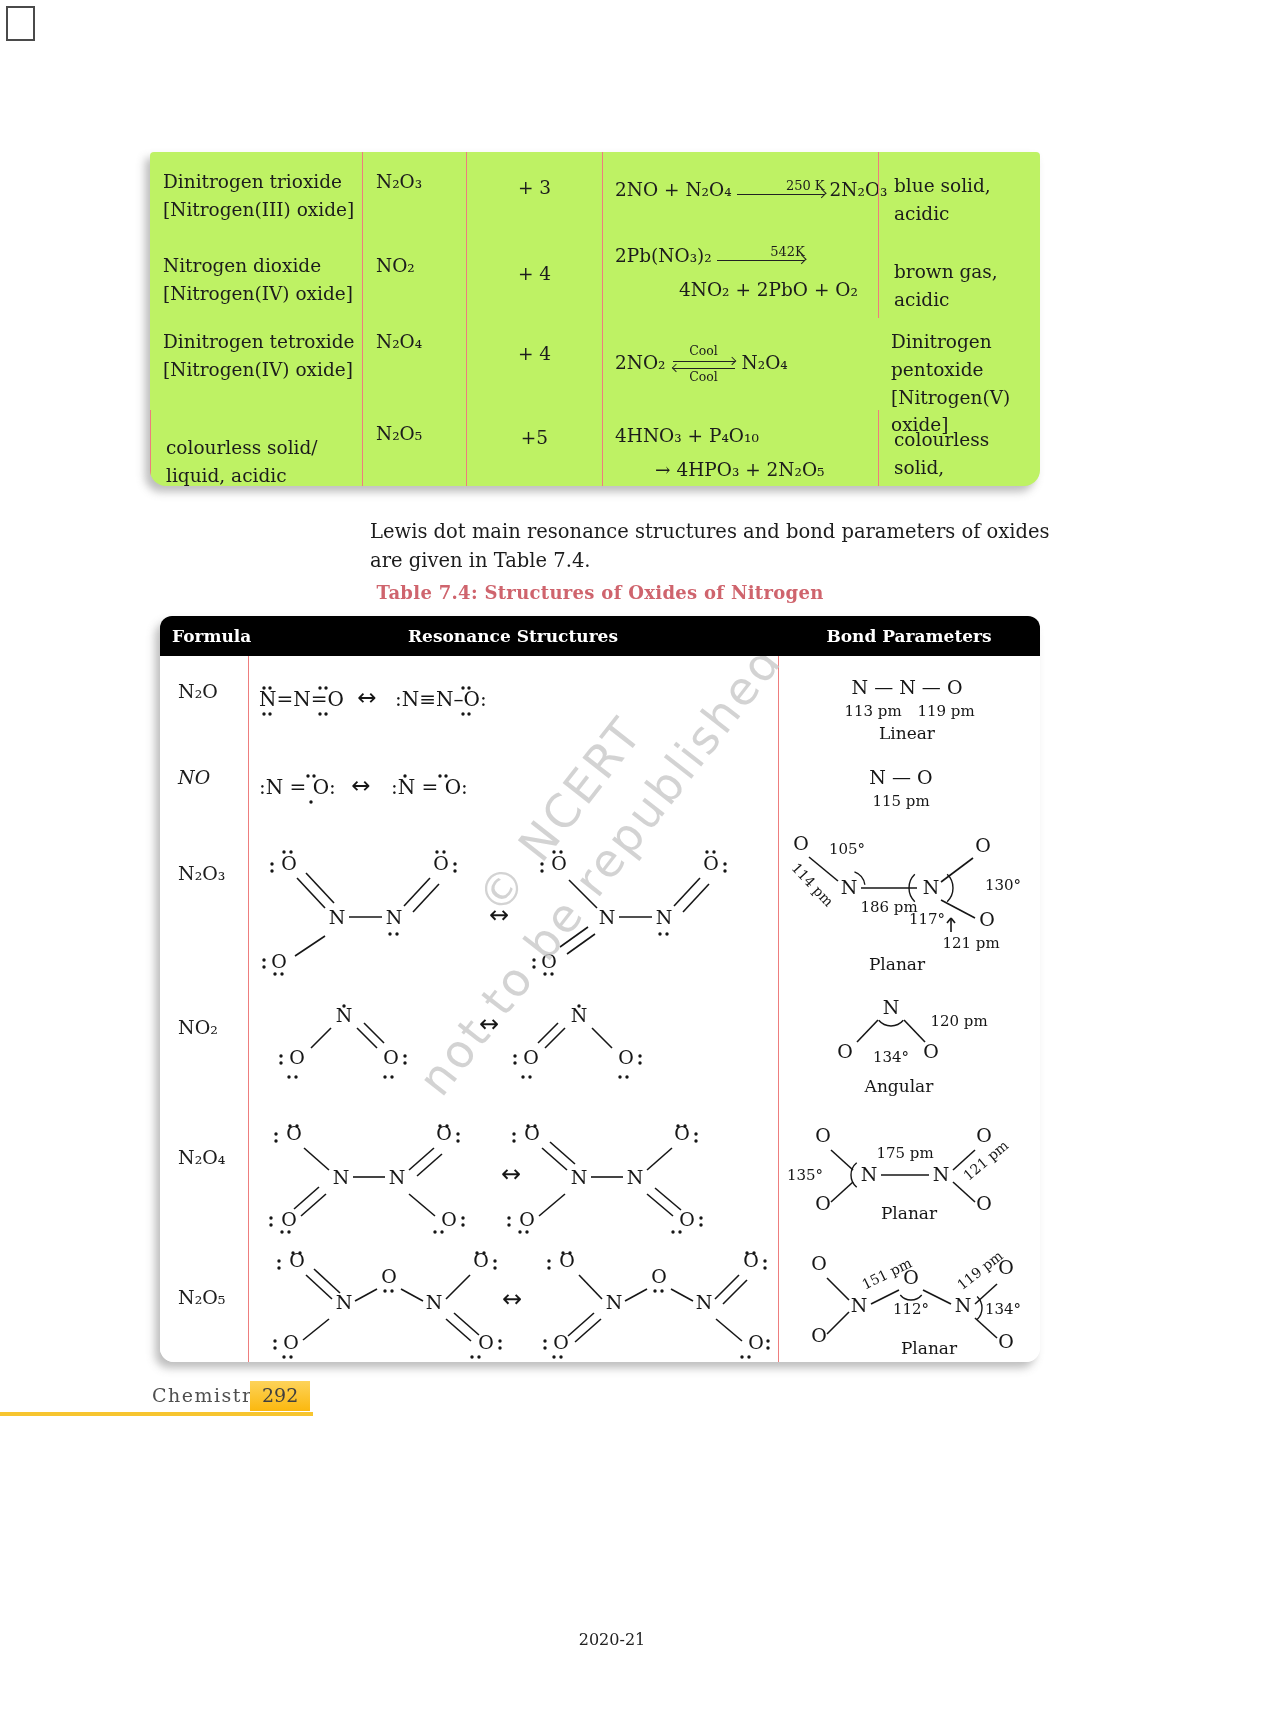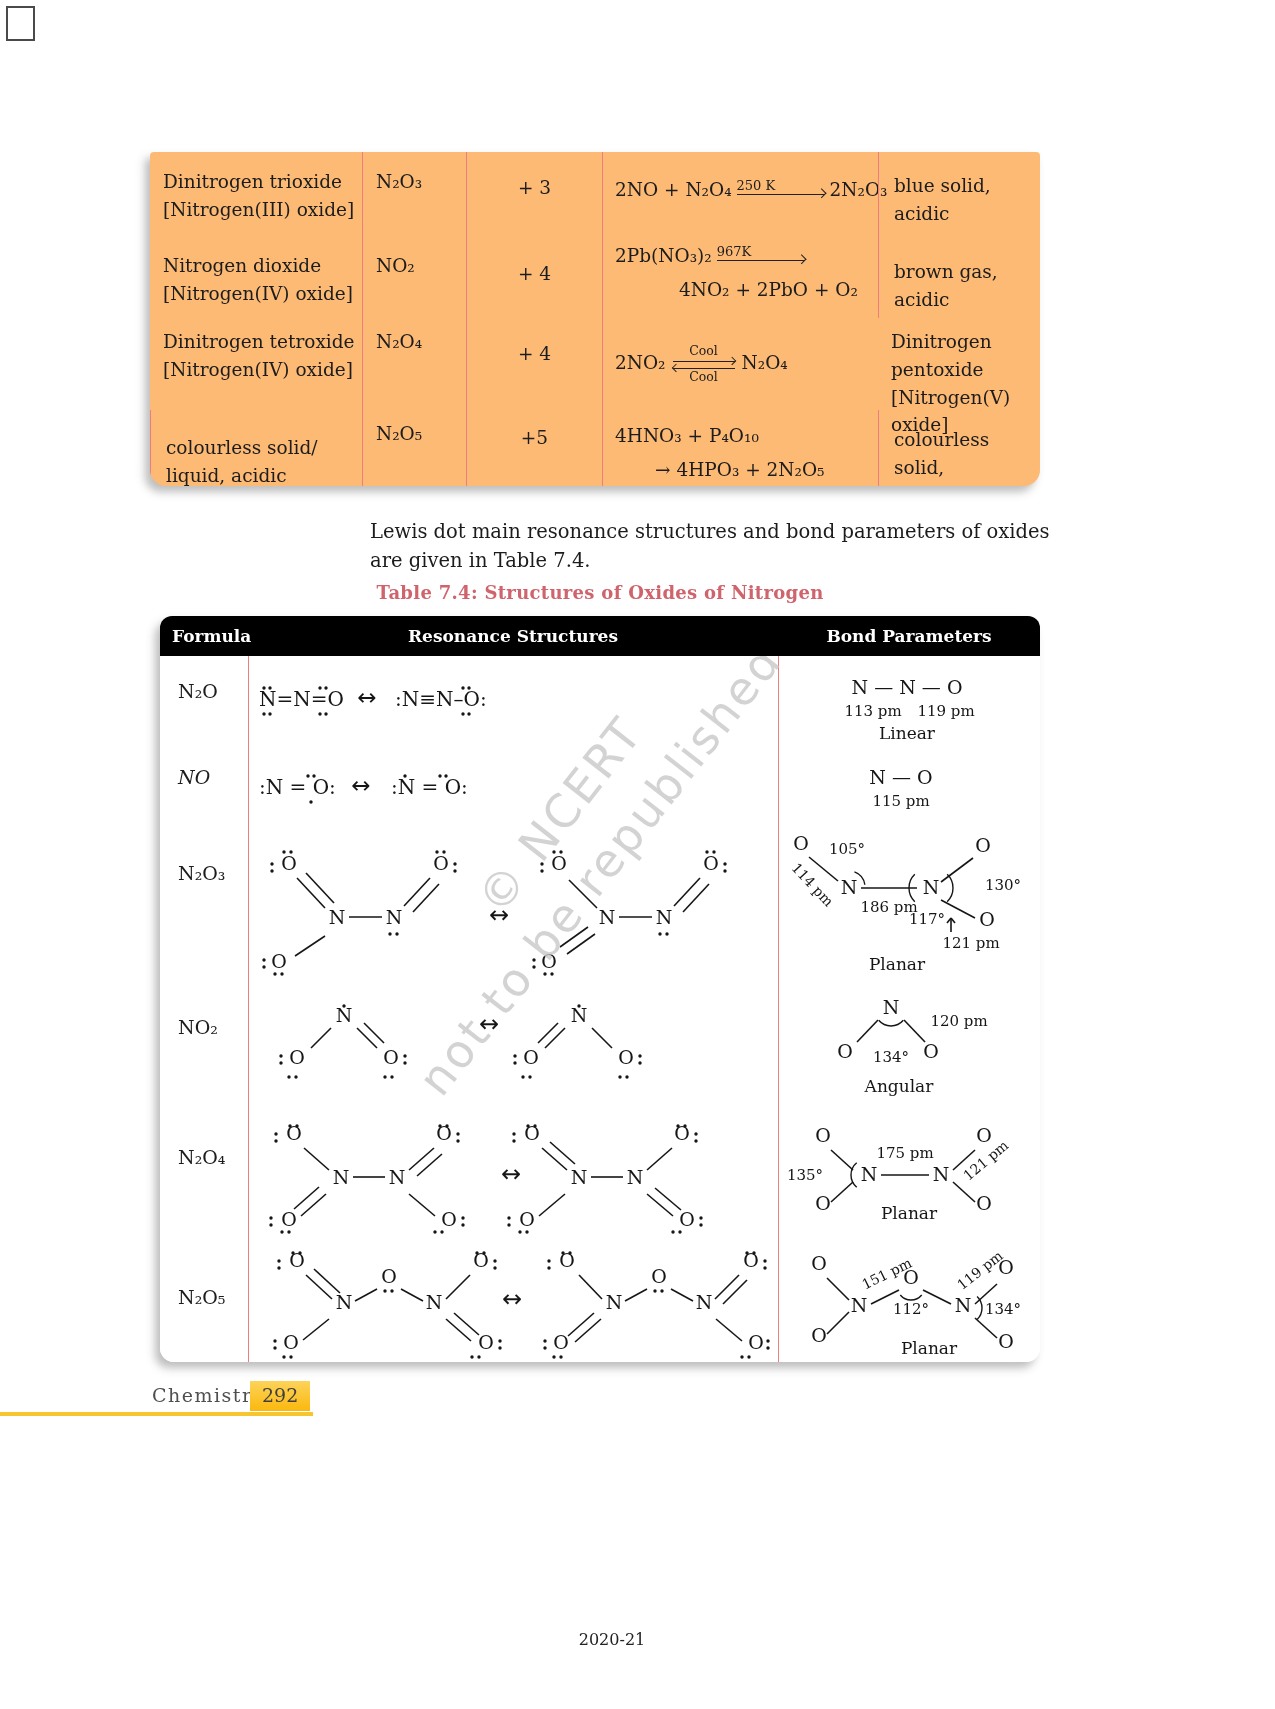--- a/index.html
+++ b/index.html
@@ -3,38 +3,38 @@
 <meta charset="utf-8">
 <style>
   html,body{margin:0;padding:0;background:#ffffff;}
   body{width:1275px;height:1709px;position:relative;font-family:"DejaVu Serif","DejaVu Sans",serif;color:#1c1c1c;}
   .abs{position:absolute;}
 
   
   .corner-box{left:6px;top:6px;width:25px;height:31px;border:2px solid #4a4a4a;background:#fff;}
 
   
-  .top-table{left:150px;top:152px;width:890px;height:334px;background:#fdba74;
+  .top-table{left:150px;top:152px;width:890px;height:334px;background:#bef264;
     border-radius:4px 4px 16px 16px;box-shadow:-5px 6px 9px rgba(110,110,110,.45);
     display:grid;grid-template-columns:212px 104px 136px 276px 162px;grid-template-rows:82px 84px 92px 76px;overflow:hidden;}
   .top-table .cell{font-size:18.5px;line-height:1.5;}
   .top-table .bl{border-left:1.4px solid #ee7d7d;}
   .c-name{padding-left:13px;}
   .c-ox{text-align:center;}
   .c-rxn{padding-left:12px;font-size:18.5px;}
   .c-prop{padding-left:15px;}
   .pt-a{padding-top:16px;} .pt-b{padding-top:18px;} .pt-c{padding-top:10px;} .pt-d{padding-top:10px;}
   .ox-a{padding-top:22px;} .ox-b{padding-top:26px;} .ox-c{padding-top:22px;} .ox-d{padding-top:14px;}
   .rx-a{padding-top:24px;} .rx-b{padding-top:8px;} .rx-c{padding-top:26px;} .rx-d{padding-top:12px;}
   .pr-a{padding-top:20px;} .pr-b{padding-top:24px;} .pr-c{padding-top:24px;} .pr-d{padding-top:16px;}
   .rxnline{display:flex;align-items:center;white-space:nowrap;}
   .rxnind{padding-left:64px;margin-top:6px;white-space:nowrap;}
   .rxnind2{padding-left:40px;margin-top:6px;white-space:nowrap;}
 
-  .rarrow{display:inline-flex;flex-direction:column;align-items:flex-start;margin:0 5px;position:relative;top:-3px;}
+  .rarrow{display:inline-flex;flex-direction:column;align-items:flex-end;margin:0 5px;position:relative;top:-3px;}
   .rarrow .cond{font-size:13px;line-height:1;margin-bottom:2px;}
   .rarrow .shaft{position:relative;height:0;border-top:1.4px solid #222;width:88px;}
   .rarrow .shaft::after{content:"";position:absolute;right:0;top:-4.4px;border:solid #222;border-width:0 1.4px 1.4px 0;padding:2.8px;transform:rotate(-45deg);}
 
   .eq{display:inline-flex;flex-direction:column;align-items:center;margin:0 7px;position:relative;top:1px;}
   .eq .lbl{font-size:12.5px;line-height:1;}
   .eq .a1,.eq .a2{position:relative;height:0;border-top:1.4px solid #222;width:62px;}
   .eq .a1{margin-top:3px;}
   .eq .a2{margin-top:6px;margin-bottom:2px;}
   .eq .a1::after{content:"";position:absolute;right:0;top:-4px;border:solid #222;border-width:0 1.3px 1.3px 0;padding:2.4px;transform:rotate(-45deg);}
@@ -106,21 +106,21 @@
   <div class="cell c-name pt-b">
     <div>Nitrogen dioxide</div>
     <div>[Nitrogen(IV) oxide]</div>
   </div>
   <div class="cell bl c-name pt-b"><span>NO₂</span></div>
   <div class="cell bl c-ox ox-b"><span>+ 4</span></div>
   <div class="cell bl c-rxn rx-b">
     <div class="rxnline">
       <span>2Pb(NO₃)₂</span>
       <span class="rarrow">
-          <span class="cond">967K</span>
+          <span class="cond">542K</span>
           <span class="shaft"></span>
         </span>
     </div>
     <div class="rxnind">4NO₂ + 2PbO + O₂</div>
   </div>
   <div class="cell bl c-prop pr-b">
     <div>brown gas,</div>
     <div>acidic</div>
   </div>
 

